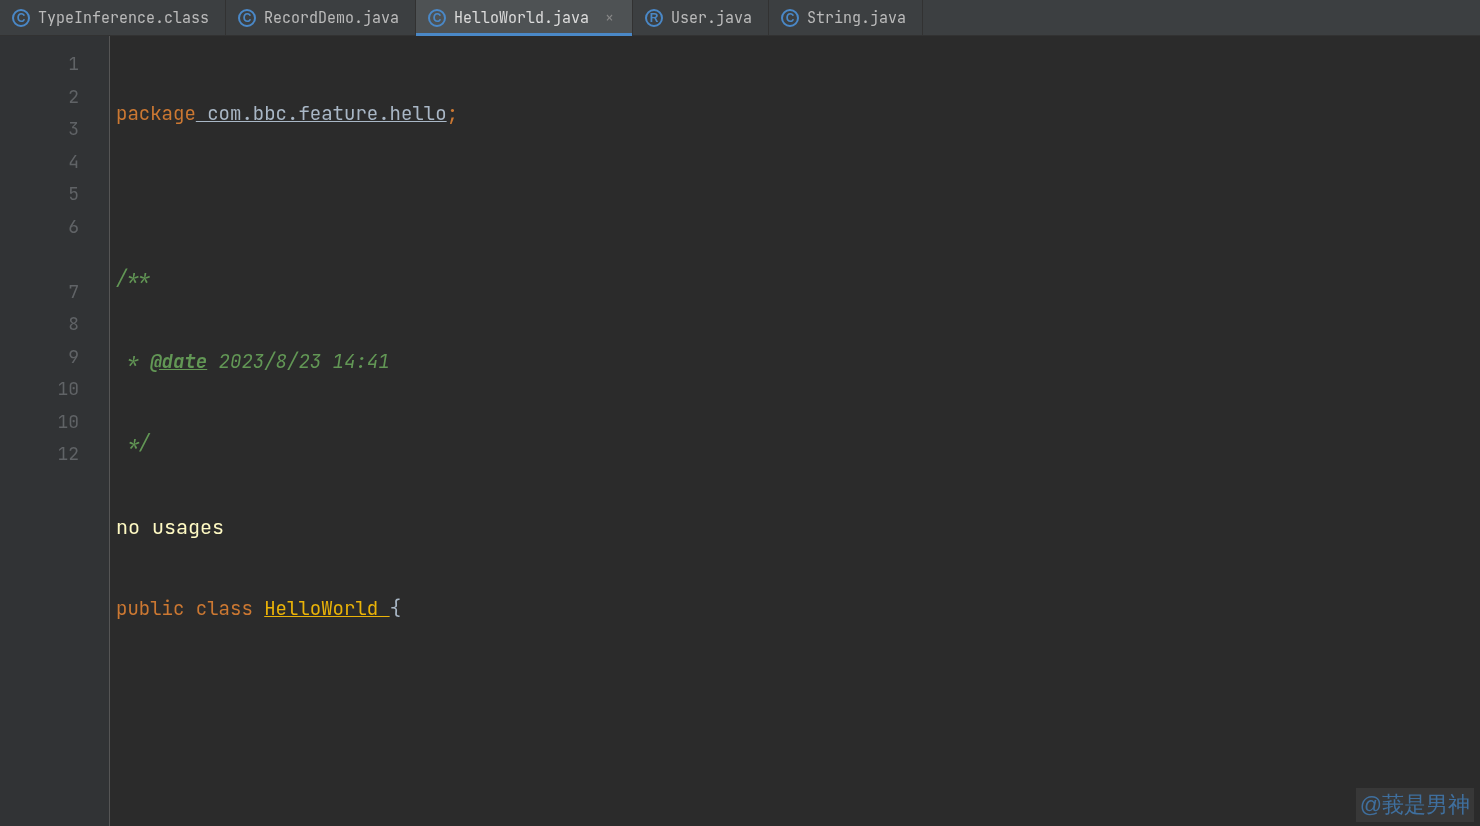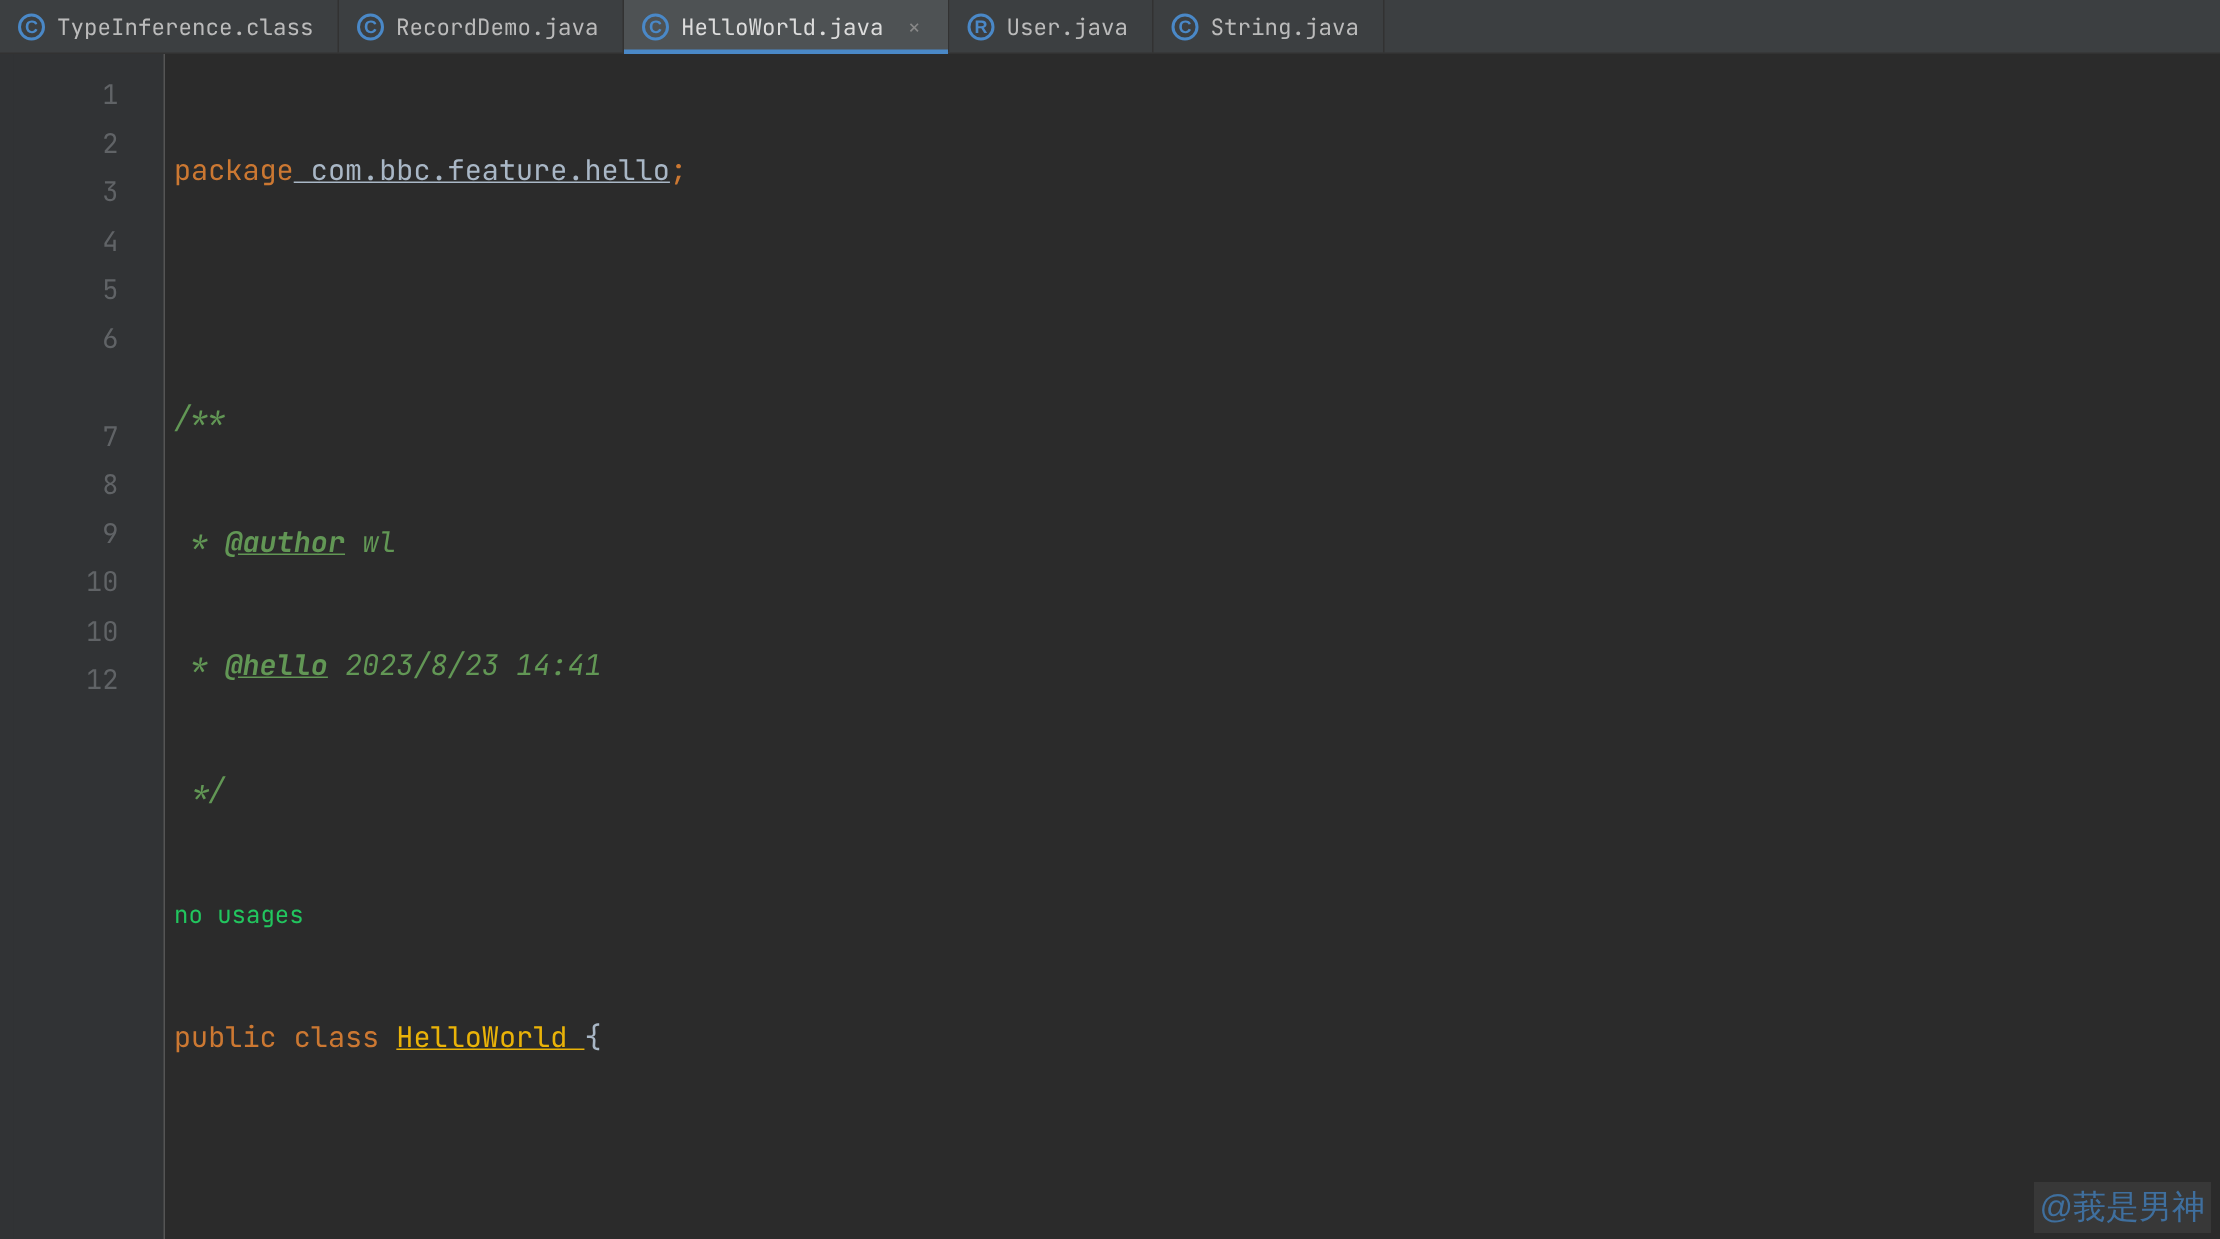--- a/index.html
+++ b/index.html
@@ -104,21 +104,21 @@
   }
 
   
   .kw   { color: #cc7832; margin-top: 16px; }
   .pkg  { color: #a9b7c6; text-decoration: underline; }
   .semi { color: #cc7832; }
   .doc  { color: #629755; font-style: italic; }
   .docTag{ color: #629755; font-style: italic; text-decoration: underline; font-weight: 600;}
   .cls  { color: #eab308; text-decoration: underline; }
   .brace{ color: #a9b7c6; }
-  .usage{ color: #22c55e; font-size: 16px; }
+  .usage{ color: #fef9c3; font-size: 20px; }
 
   
   .watermark {
     position: absolute;
     right: 6px;
     bottom: 4px;
     color: #3f6f9e;
     background: rgba(80,80,80,0.35);
     padding: 2px 4px;
     font-family: "Microsoft YaHei", sans-serif;
@@ -169,22 +169,21 @@
       <div class="ln">9</div>
       <div class="ln">10</div>
       <div class="ln">10</div>
       <div class="ln">12</div>
     </div>
 
   <div class="code">
     <div class="line"><span class="kw">package</span><span class="pkg"> com.bbc.feature.hello</span><span class="semi">;</span></div>
     <div class="line"></div>
     <div class="line"><span class="doc">/**</span></div>
-    <div class="line"><span class="doc"> * </span><span class="docTag">@author</span><span class="doc"> wl</span></div>
-    <div class="line"><span class="doc"> * </span><span class="docTag">@hello</span><span class="doc"> 2023/8/23 14:41</span></div>
+    <div class="line"><span class="doc"> * </span><span class="docTag">@date</span><span class="doc"> 2023/8/23 14:41</span></div>
     <div class="line"><span class="doc"> */</span></div>
     <div class="line"><span class="usage">no usages</span></div>
     <div class="line"><span class="kw">public </span><span class="kw">class </span><span class="cls">HelloWorld </span><span class="brace">{</span></div>
     <div class="line"></div>
     
     
     
     
   </div>
 

